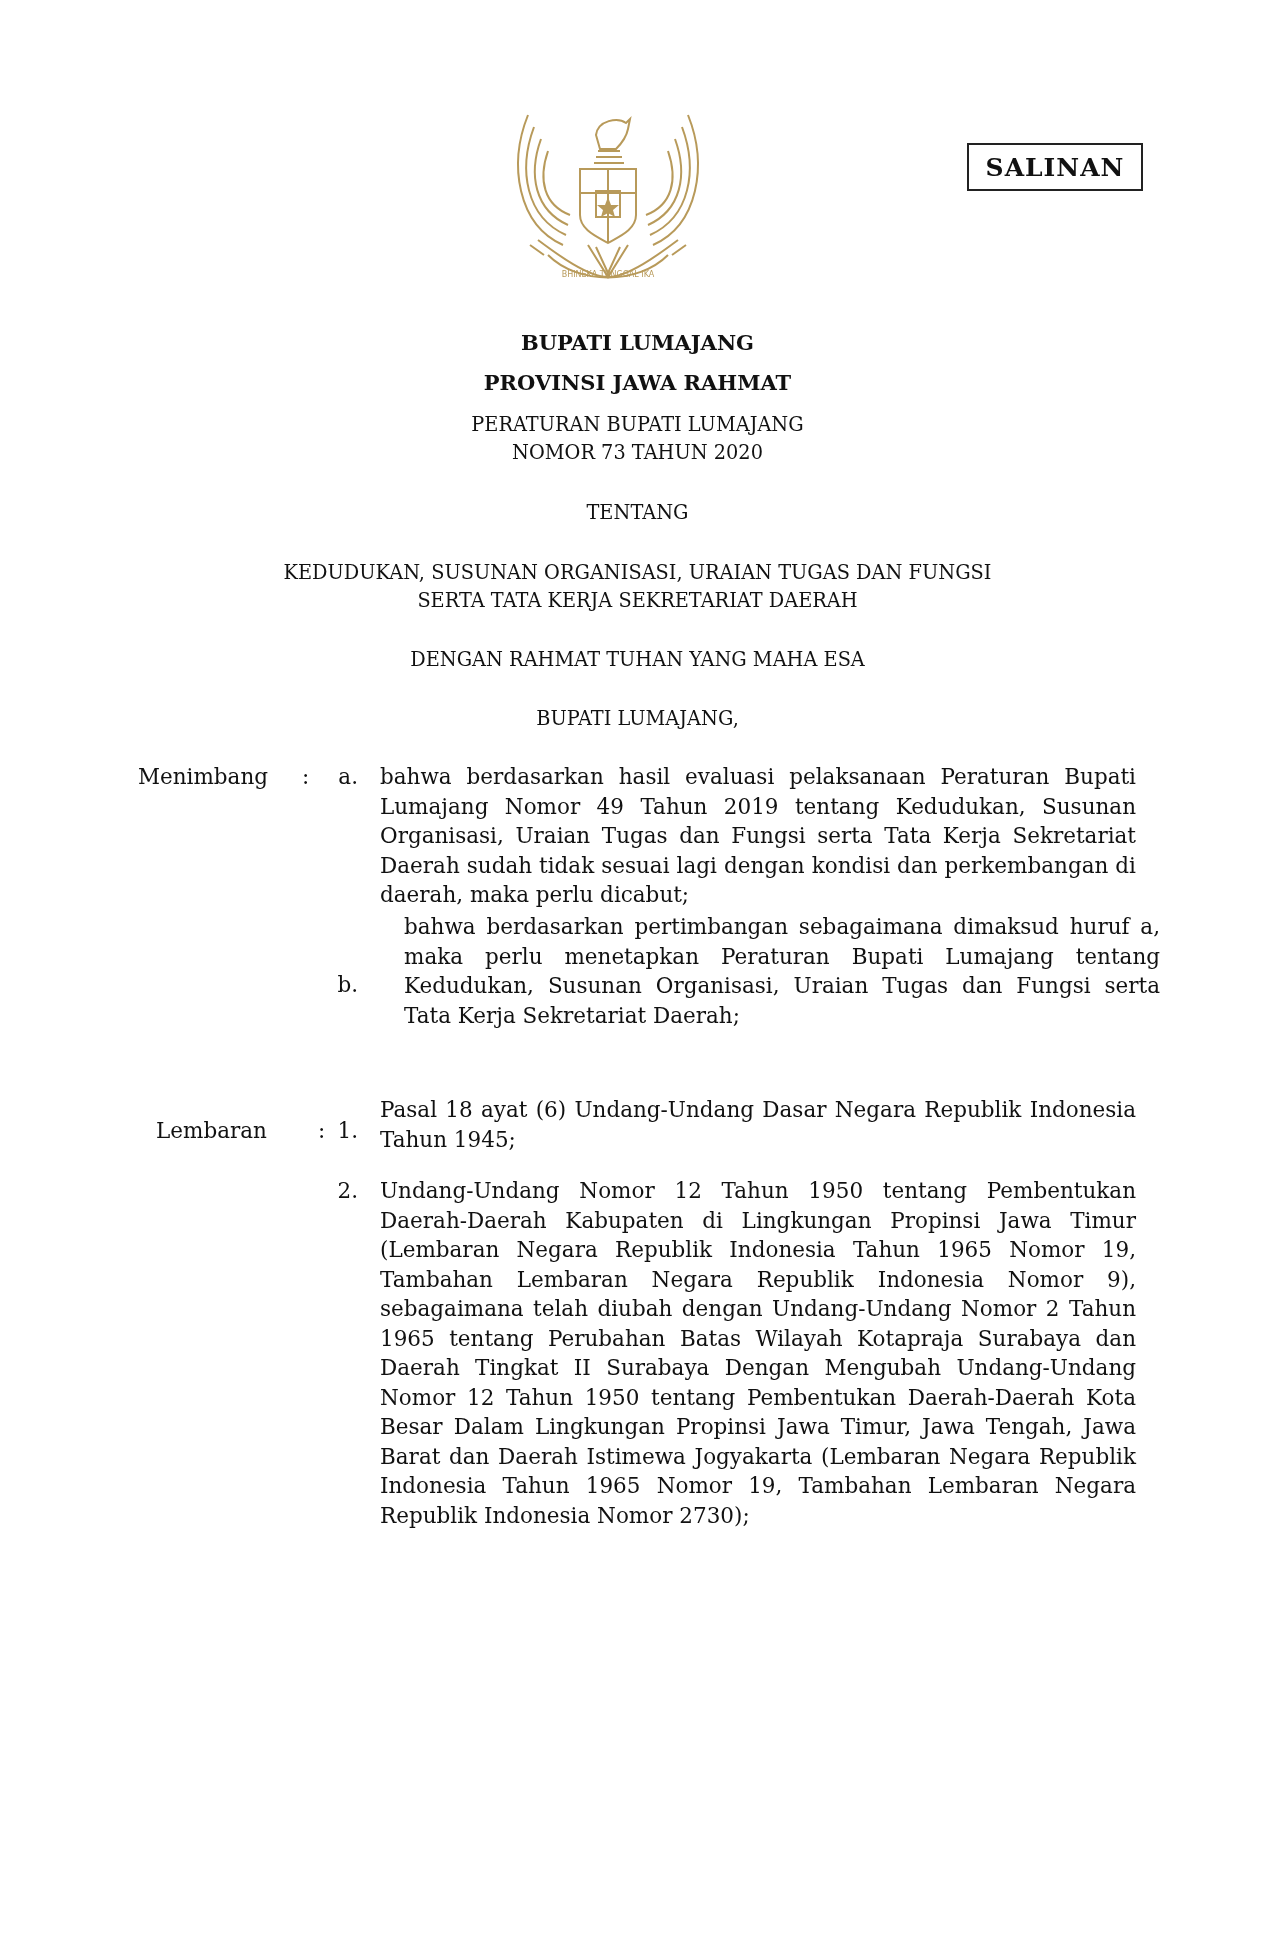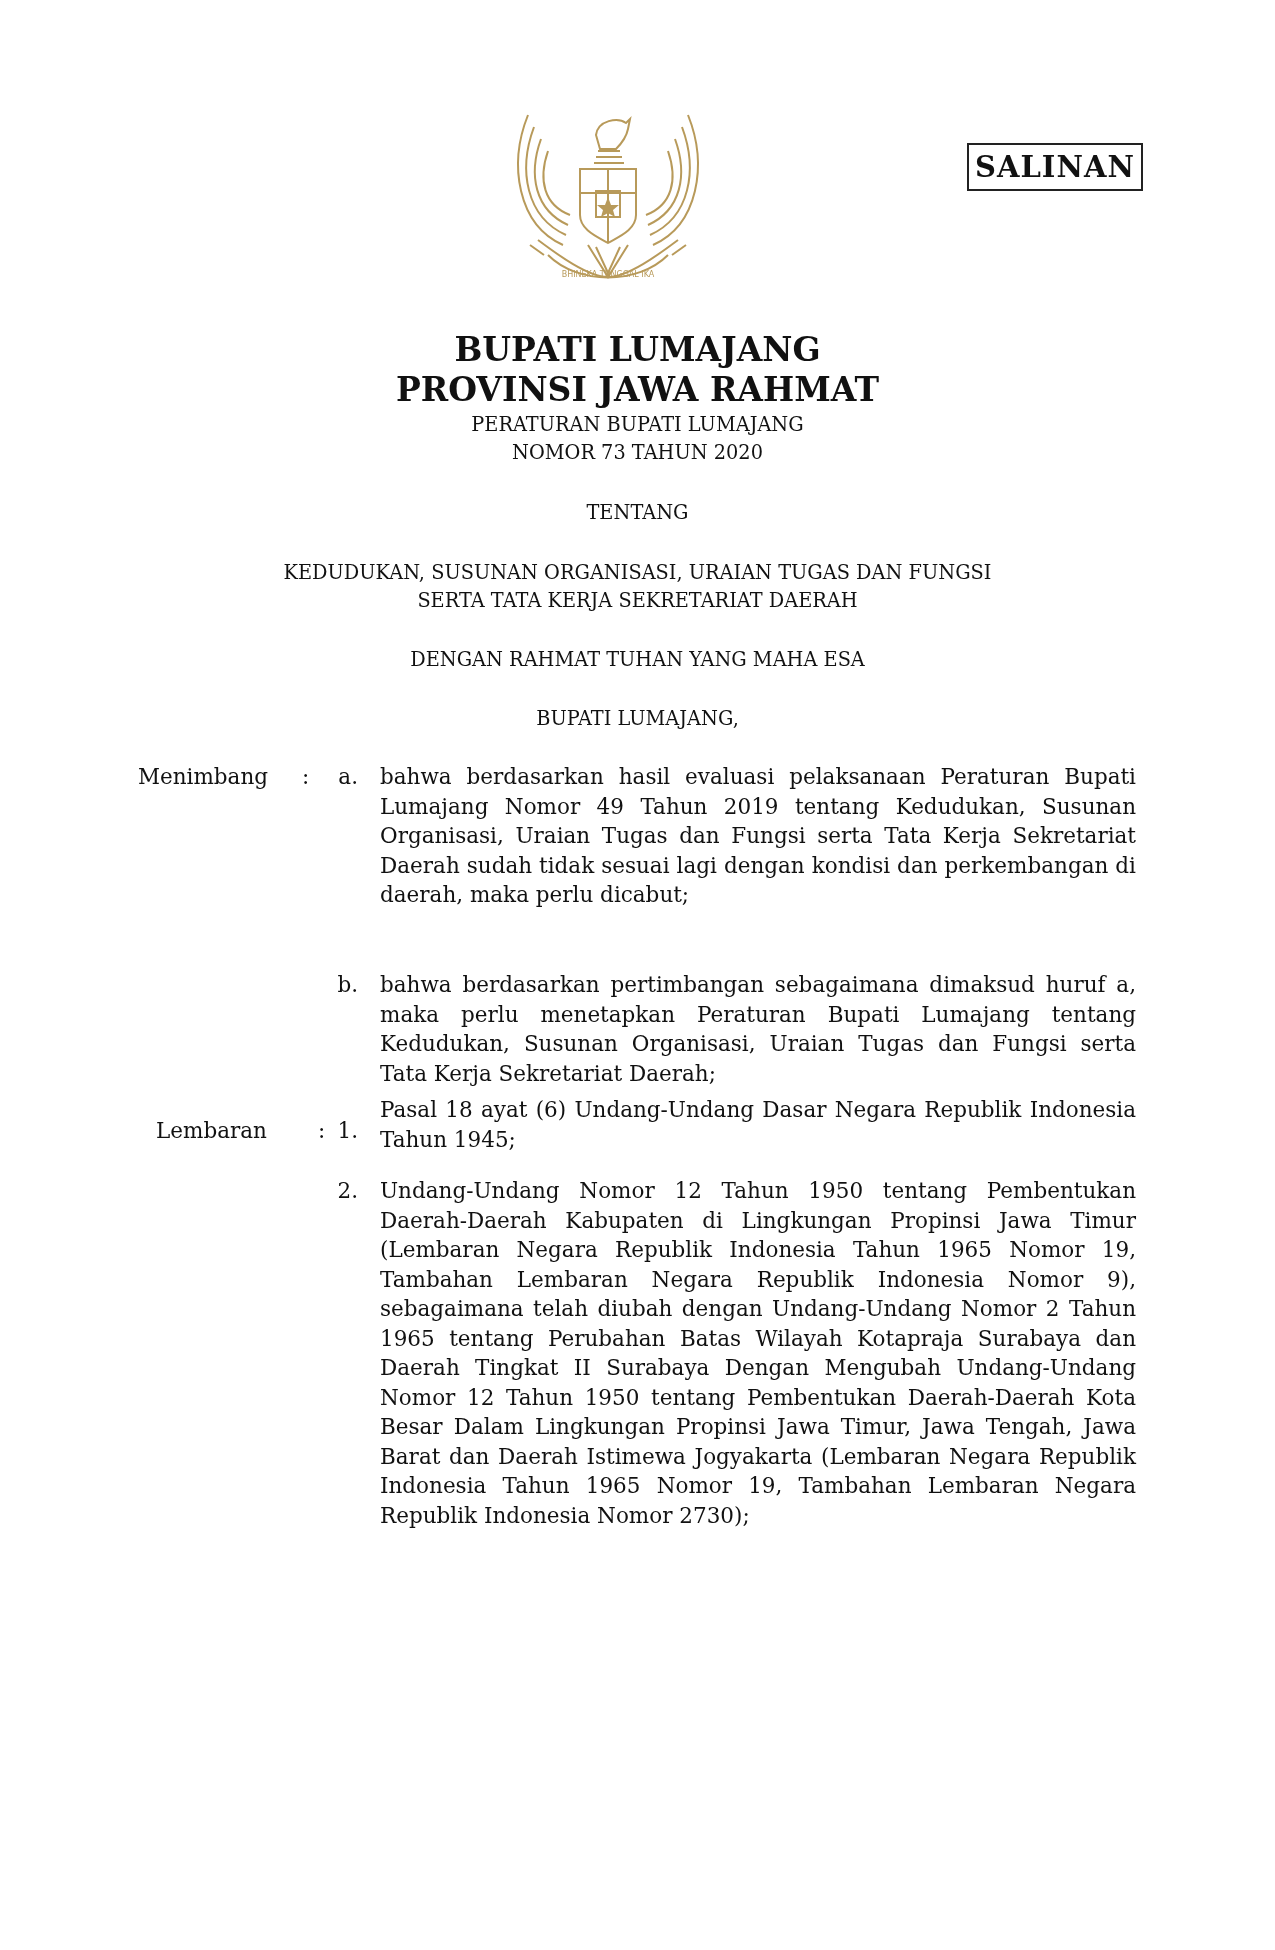--- a/index.html
+++ b/index.html
@@ -1,23 +1,23 @@
 <!DOCTYPE html>
 <html><head>
 <meta charset="utf-8">
 <style>
   html, body { margin: 0; padding: 0; background: #ffffff; }
   body { width: 1275px; height: 1950px; position: relative; overflow: hidden;
          font-family: "DejaVu Serif", "Liberation Serif", serif; color: #111; }
   .emblem { position: absolute; left: 508px; top: 105px; width: 200px; height: 190px; }
   .salinan { position: absolute; left: 967px; top: 143px; width: 176px; height: 48px;
              border: 2px solid #222; box-sizing: border-box; display: flex; align-items: center;
-             justify-content: center; font-weight: bold; font-size: 29px; letter-spacing: 1px; }
+             justify-content: center; font-weight: bold; font-size: 25px; letter-spacing: 1px; }
   .center { position: absolute; left: 0; width: 1275px; text-align: center; }
-  .h-bold { font-weight: bold; font-size: 33px; }
+  .h-bold { font-weight: bold; font-size: 21px; }
   .h-reg { font-size: 21px; transform: scaleX(0.92); }
   .sec { position: absolute; font-size: 21.5px; line-height: 29.5px; }
   .label { position: absolute; text-align: center; }
   .colon { position: absolute; }
   .num { position: absolute; text-align: right; }
   .para { position: absolute; left: 380px; width: 756px; text-align: justify;
           text-align-last: left; transform-origin: left top; }
 </style>
 </head>
 <body>
@@ -58,21 +58,21 @@
 <div class="center h-reg" style="top:647px;">DENGAN RAHMAT TUHAN YANG MAHA ESA</div>
 <div class="center h-reg" style="top:706px;">BUPATI LUMAJANG,</div>
 
 <div class="sec">
   <span class="label" style="left:138px; top:762px;">Menimbang</span>
   <span class="colon" style="left:302px; top:762px;">:</span>
   <span class="num" style="left:330px; top:762px; width:28px;">a.</span>
   <div class="para" style="top:762px;">bahwa berdasarkan hasil evaluasi pelaksanaan Peraturan Bupati Lumajang Nomor 49 Tahun 2019 tentang Kedudukan, Susunan Organisasi, Uraian Tugas dan Fungsi serta Tata Kerja Sekretariat Daerah sudah tidak sesuai lagi dengan kondisi dan perkembangan di daerah, maka perlu dicabut;</div>
 
   <span class="num" style="left:330px; top:970px; width:28px;">b.</span>
-  <div class="para" style="top:970px;">bahwa berdasarkan pertimbangan sebagaimana dimaksud huruf a, maka perlu menetapkan Peraturan Bupati Lumajang tentang Kedudukan, Susunan Organisasi, Uraian Tugas dan Fungsi serta Tata Kerja Sekretariat Daerah;</div>
+  <div class="para" style="top:912px;margin-left:24px;">bahwa berdasarkan pertimbangan sebagaimana dimaksud huruf a, maka perlu menetapkan Peraturan Bupati Lumajang tentang Kedudukan, Susunan Organisasi, Uraian Tugas dan Fungsi serta Tata Kerja Sekretariat Daerah;</div>
 </div>
 
 <div class="sec">
   <span class="label" style="left:156px; top:1116px;">Lembaran</span>
   <span class="colon" style="left:318px; top:1116px;">:</span>
   <span class="num" style="left:330px; top:1116px; width:28px;">1.</span>
   <div class="para" style="top:1095px;">Pasal 18 ayat (6) Undang-Undang Dasar Negara Republik Indonesia Tahun 1945;</div>
 
   <span class="num" style="left:330px; top:1176px; width:28px;">2.</span>
   <div class="para" style="top:1176px;">Undang-Undang Nomor 12 Tahun 1950 tentang Pembentukan Daerah-Daerah Kabupaten di Lingkungan Propinsi Jawa Timur (Lembaran Negara Republik Indonesia Tahun 1965 Nomor 19, Tambahan Lembaran Negara Republik Indonesia Nomor 9), sebagaimana telah diubah dengan Undang-Undang Nomor 2 Tahun 1965 tentang Perubahan Batas Wilayah Kotapraja Surabaya dan Daerah Tingkat II Surabaya Dengan Mengubah Undang-Undang Nomor 12 Tahun 1950 tentang Pembentukan Daerah-Daerah Kota Besar Dalam Lingkungan Propinsi Jawa Timur, Jawa Tengah, Jawa Barat dan Daerah Istimewa Jogyakarta (Lembaran Negara Republik Indonesia Tahun 1965 Nomor 19, Tambahan Lembaran Negara Republik Indonesia Nomor 2730);</div>

